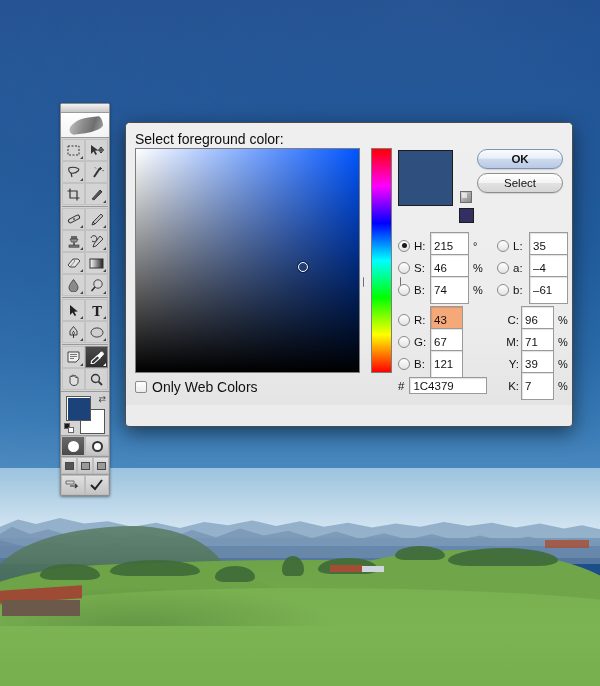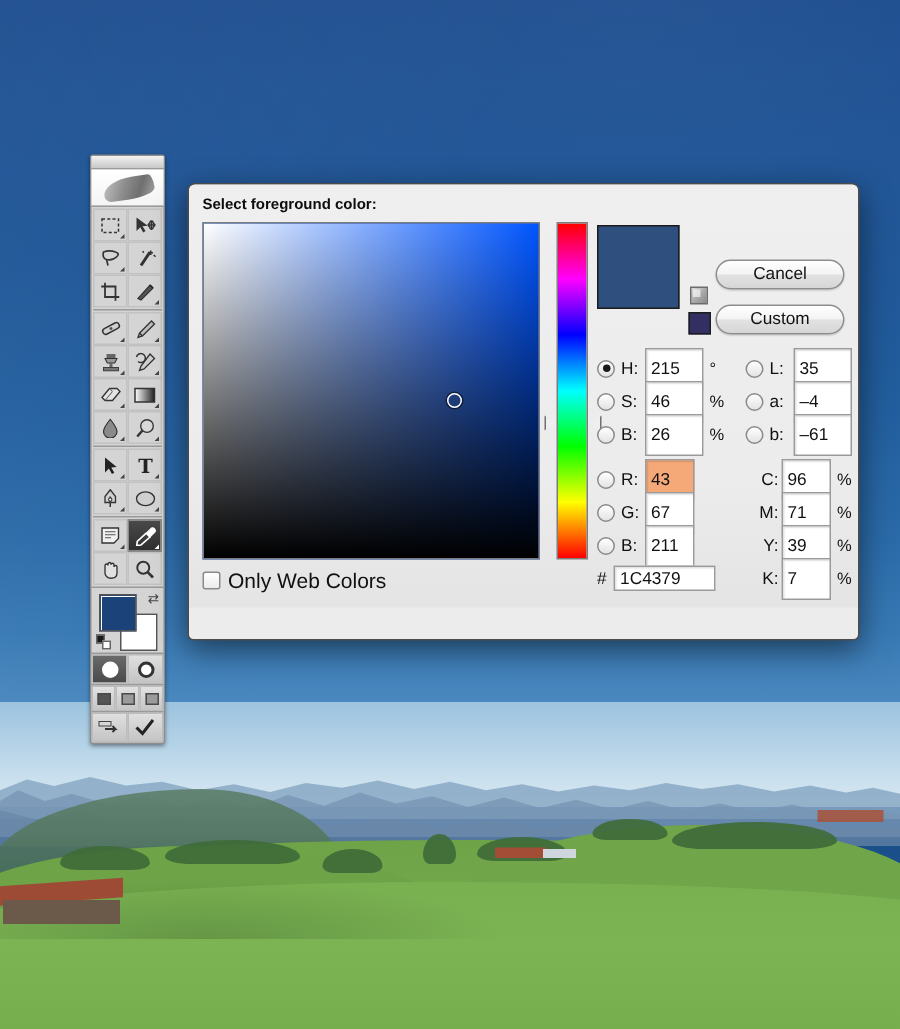--- a/index.html
+++ b/index.html
@@ -291,21 +291,21 @@
     letter-spacing: .1px;
     text-shadow: 0 1px 0 rgba(255,255,255,.65);
   }
   .dialog-body {
     position: relative;
     height: 282px;
     background: linear-gradient(to bottom, #efefef 0%, #ececec 70%, #e4e4e4 100%);
   }
   .prompt {
     position: absolute; left: 9px; top: 8px;
-    font-size: 10px; color: #0d0d0d; font-weight: bold; text-align: right;
+    font-size: 14px; color: #0d0d0d; font-weight: normal; text-align: right;
   }
 
   
   .sb-field {
     position: absolute; left: 9px; top: 25px;
     width: 225px; height: 225px;
     border: 1px solid #7d7d7d;
     background:
       linear-gradient(to top, #000 0%, rgba(0,0,0,0) 100%),
       linear-gradient(to right, #fff 0%, rgba(255,255,255,0) 100%),
@@ -431,21 +431,21 @@
   }
   .fspacer { width: 14px; flex: 0 0 auto; }
   .flabel.r { width: 16px; text-align: right; margin-right: 2px; }
 
   .hexrow {
     position: absolute; left: 272px; top: 254px;
     display: flex; align-items: center;
   }
   .hexrow .hash { font-size: 11.5px; color: #111; margin-right: 5px; }
   .hex-input {
-    width: 68px; height: 17px;
+    width: 78px; height: 17px;
     border: 1px solid #9a9a9a;
     background: #fff;
     font-size: 11.5px; color: #111;
     padding: 0 3px;
     display: flex; align-items: center;
     box-shadow: inset 1px 1px 1px rgba(0,0,0,.12);
   }
 
   .webonly {
     position: absolute; left: 9px; top: 256px;
@@ -743,22 +743,22 @@
       <div class="hue-strip"></div>
       <div class="hue-arrow left" style="left: 238px; top: 154.325px;"></div>
       <div class="hue-arrow right" style="left: 267px; top: 154.325px;"></div>
 
       <div class="preview-box" style="background: rgb(47, 79, 127);"></div>
       <div class="websafe">
         <div class="cube"></div>
       </div>
       <div class="websafe-alt" style="background: rgb(51, 47, 99);"></div>
 
-      <div class="btn" style="left:351px; top:50px;">Cancel</div>
-      <div class="btn" style="left:351px; top:80px;">Custom</div>
+      <div class="btn default" style="left:351px; top:26px;">OK</div>
+      <div class="btn" style="left:351px; top:50px;">Select</div>
 
       <div class="fields">
 
         <div class="frow">
           <span class="radio on"></span>
           <span class="flabel">H:</span>
           <span class="finput">215</span>
           <span class="funit">°</span>
           <span class="fspacer"></span>
           <span class="radio"></span>
@@ -773,21 +773,21 @@
           <span class="funit">%</span>
           <span class="fspacer"></span>
           <span class="radio"></span>
           <span class="flabel">a:</span>
           <span class="finput">–4</span>
         </div>
 
         <div class="frow" style="margin-bottom:9px;">
           <span class="radio"></span>
           <span class="flabel">B:</span>
-          <span class="finput">26</span>
+          <span class="finput">74</span>
           <span class="funit">%</span>
           <span class="fspacer"></span>
           <span class="radio"></span>
           <span class="flabel">b:</span>
           <span class="finput">–61</span>
         </div>
 
         <div class="frow">
           <span class="radio"></span>
           <span class="flabel">R:</span>
@@ -808,21 +808,21 @@
           <span class="fspacer"></span>
           <span style="width:12px;flex:0 0 auto;"></span>
           <span class="flabel r">M:</span>
           <span class="finput">71</span>
           <span class="funit">%</span>
         </div>
 
         <div class="frow">
           <span class="radio"></span>
           <span class="flabel">B:</span>
-          <span class="finput">211</span>
+          <span class="finput">121</span>
           <span class="funit"></span>
           <span class="fspacer"></span>
           <span style="width:12px;flex:0 0 auto;"></span>
           <span class="flabel r">Y:</span>
           <span class="finput">39</span>
           <span class="funit">%</span>
         </div>
 
         <div class="frow">
           <span class="radio" style="visibility:hidden;"></span>

